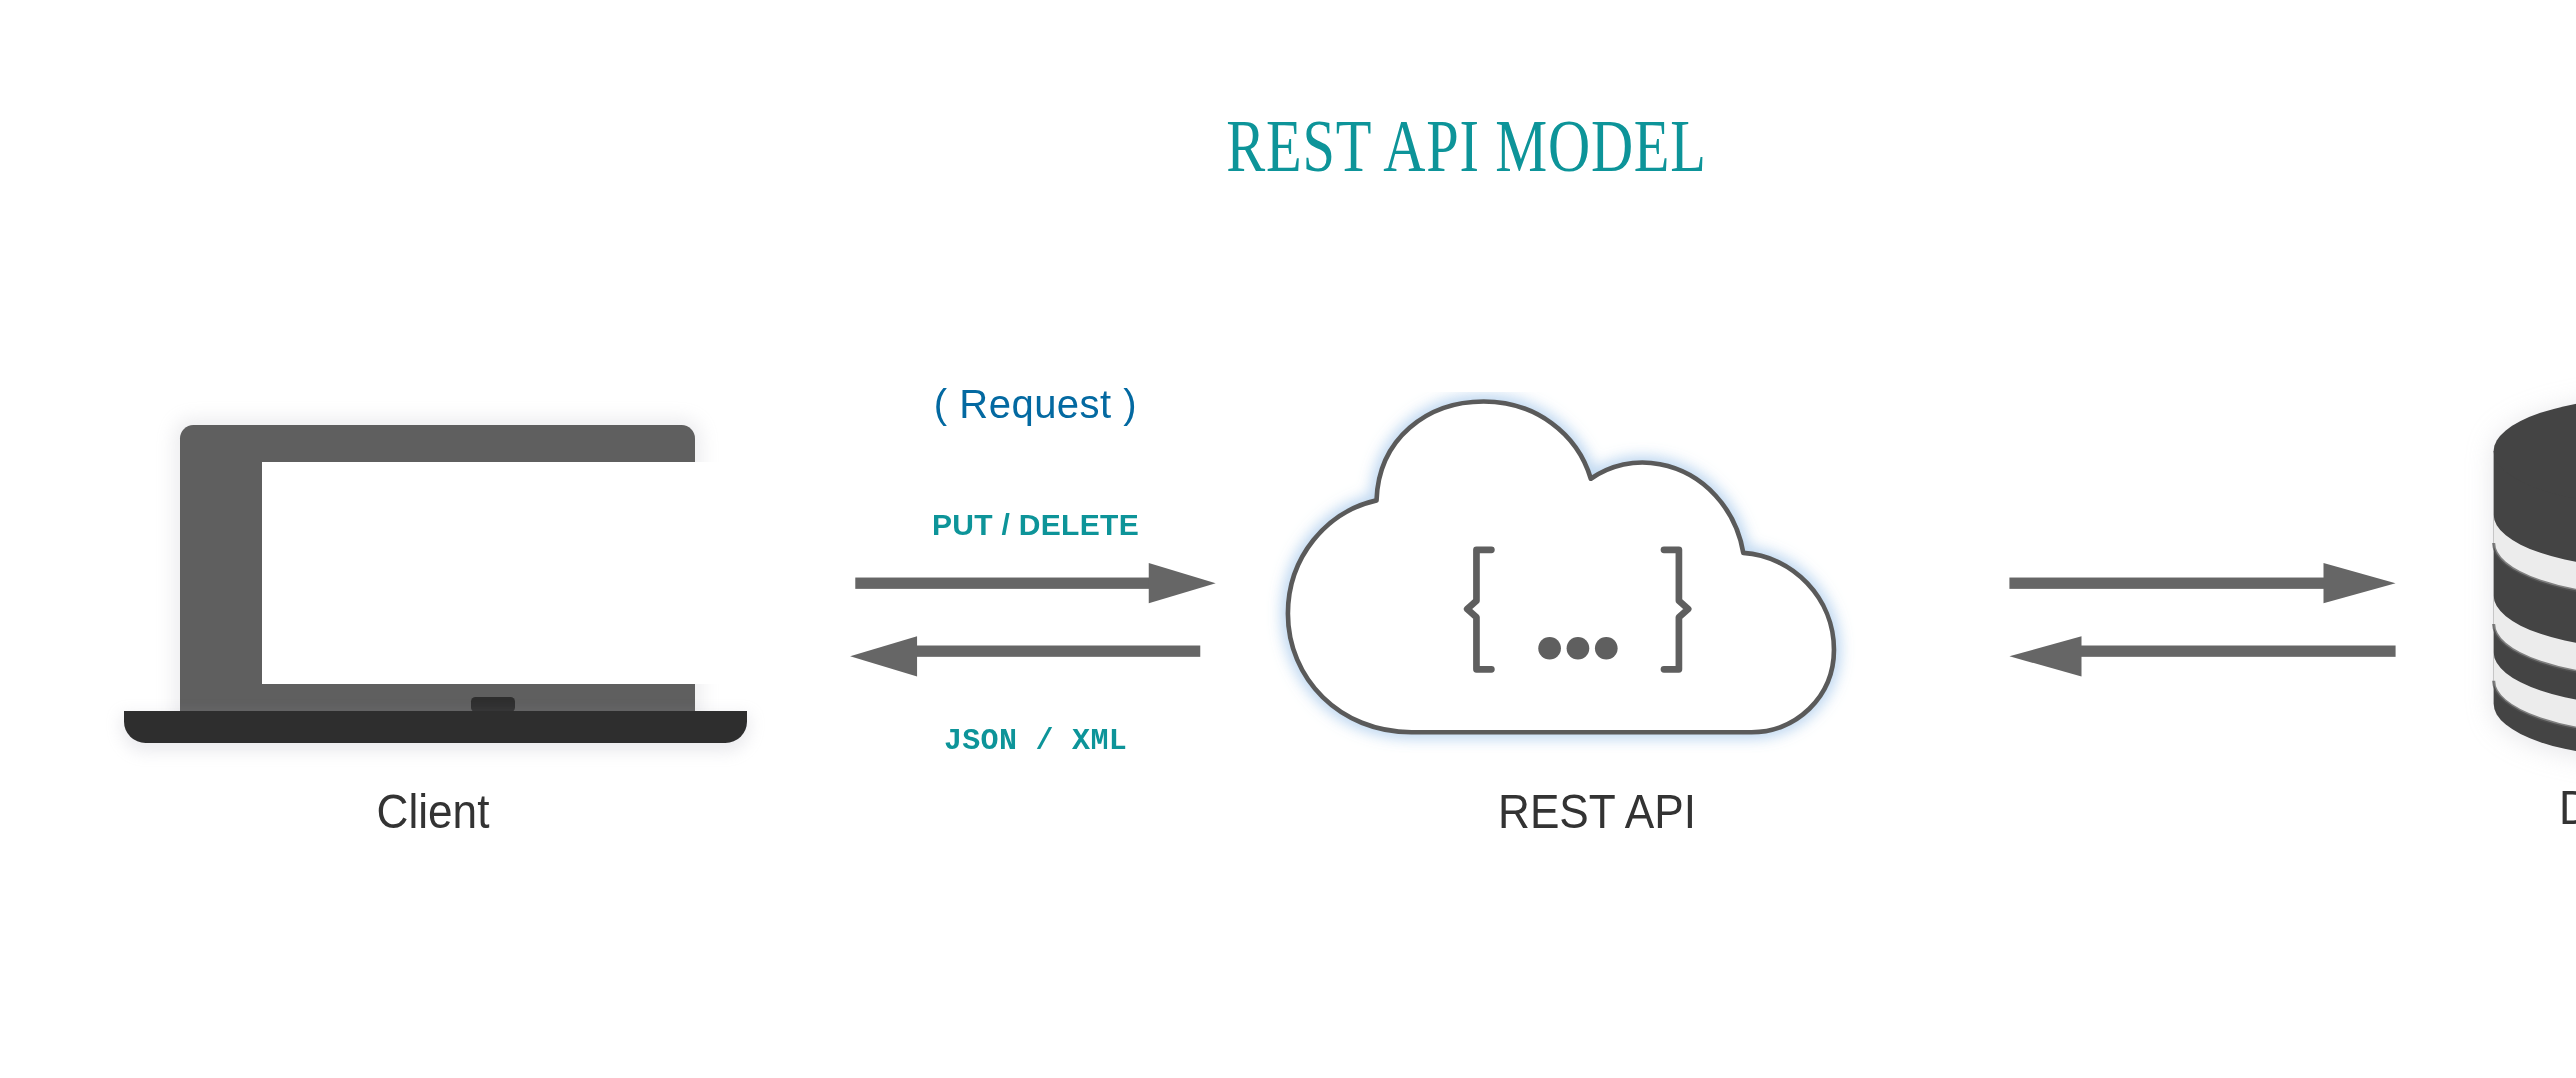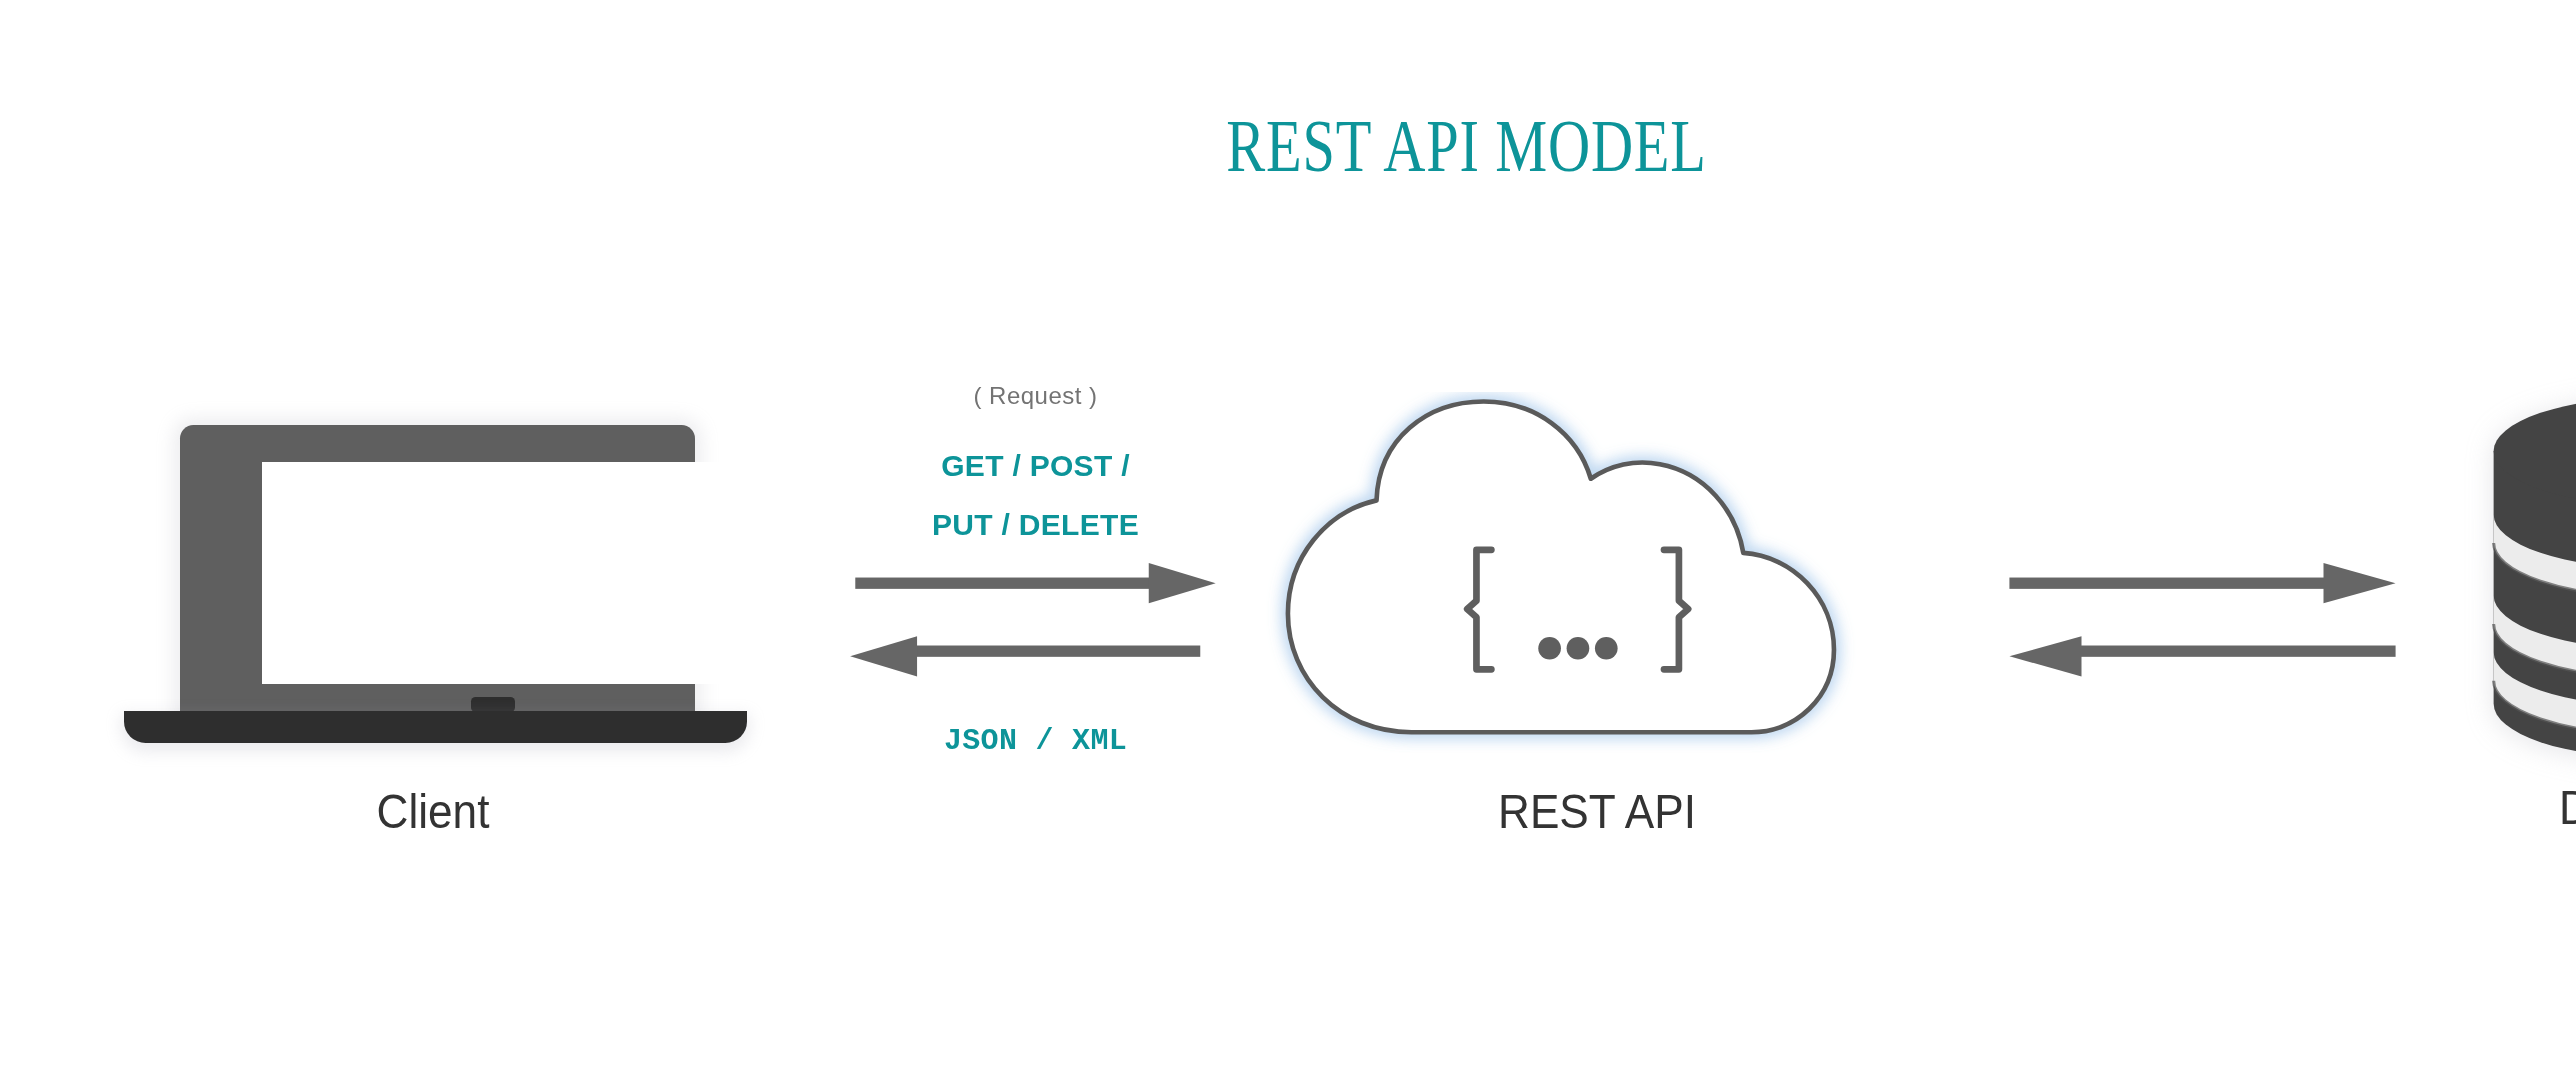--- a/index.html
+++ b/index.html
@@ -139,22 +139,22 @@
 
   
   .edge-text {
     position: absolute;
     text-align: center;
     white-space: nowrap;
     line-height: 1;
     font-family: "Liberation Sans", sans-serif;
   }
   .edge-text.muted {
-    color: #737373;
-    font-size: 24px;
+    color: #0369a1;
+    font-size: 40px;
     font-weight: 400;
     letter-spacing: 0.5px;
   }
   .edge-text.accent {
     color: #0d9499;
     font-size: 30px;
     font-weight: 700;
     letter-spacing: 0.3px;
   }
   #label-request      { left: 814px; top: 384px;  width: 443px; }
@@ -248,21 +248,20 @@
       <g fill="none" stroke="#555555" stroke-width="6" opacity="0.7">
         <path d="M 40 283 A 310 105 0 0 0 660 283"></path>
         <path d="M 40 440 A 310 105 0 0 0 660 440"></path>
         <path d="M 40 550 A 310 105 0 0 0 660 550"></path>
       </g>
     </svg>
   </div>
   <div class="node-label" id="database-label">Database</div>
 
   <div class="edge-text muted" id="label-request">( Request )</div>
-  <div class="edge-text accent" id="label-methods-1">GET / POST /</div>
   <div class="edge-text accent" id="label-methods-2">PUT / DELETE</div>
   <div class="edge-text accent" id="label-format">JSON / XML</div>
 
   <svg class="arrow-group" id="arrows-client-api" viewBox="0 0 720 235">
     <g fill="#666666">
       <rect x="10" y="36" width="580" height="22"></rect>
       <polygon points="580,8 710,47 580,86"></polygon>
     </g>
     <g fill="#666666">
       <rect x="100" y="168" width="580" height="22"></rect>

